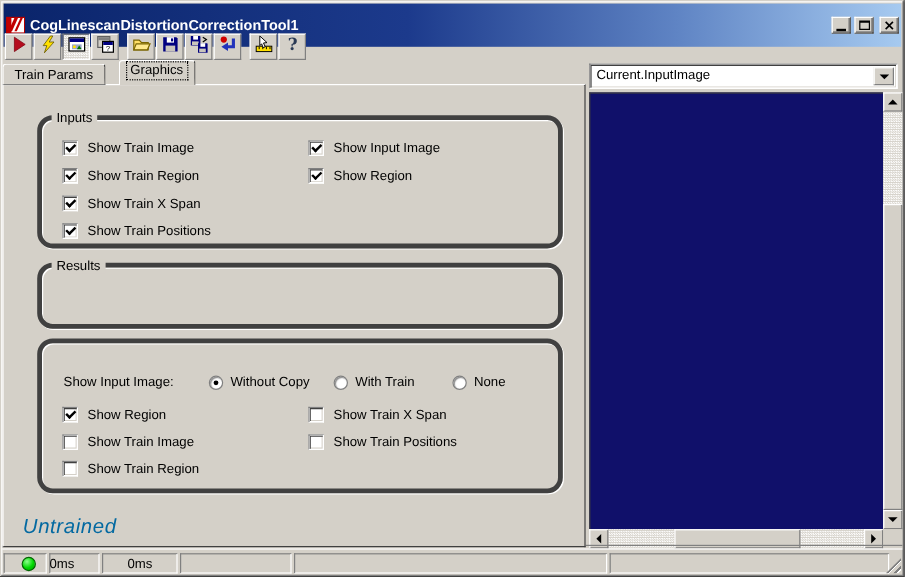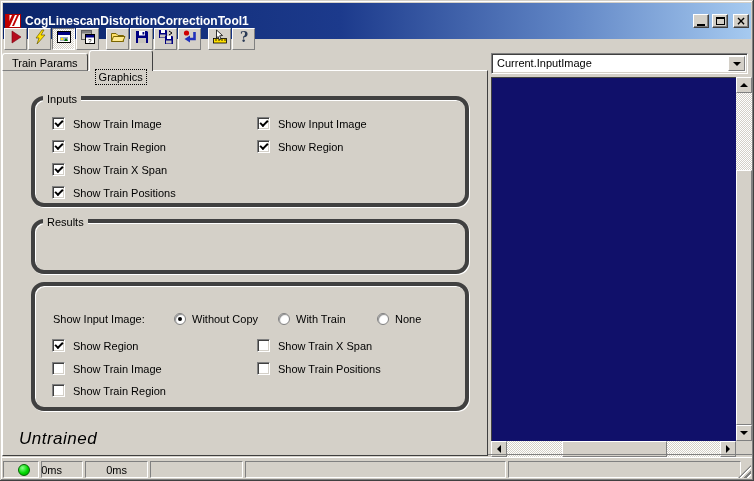--- a/index.html
+++ b/index.html
@@ -26,41 +26,41 @@
   
   .toolbar{position:absolute;left:4px;top:27px;height:23px;display:flex;align-items:center;}
   .tool-btn{width:23px;height:22px;margin-right:1px;background:#d4d0c8;border:1px solid;
     border-color:#fff #808080 #808080 #fff;display:flex;align-items:center;justify-content:center;padding:0;flex:none;}
   .tool-btn.pressed{border-color:#808080 #fff #fff #808080;
     background:repeating-conic-gradient(#fff 0 25%,#d4d0c8 0 50%) 0 0/2px 2px;}
   .tgap{width:6px;flex:none;}
   
   .tabs{position:absolute;left:2px;top:52px;height:19px;display:flex;align-items:flex-end;z-index:3;}
   .tab{height:18px;box-sizing:border-box;padding:3px 9px 0;background:#d4d0c8;
-    border:1px solid;border-color:#fff #404040 #808080 #fff;border-radius:3px 3px 0 0;margin-right:1px;position:relative;}
-  .tab.selected{height:21px;padding-top:20px;border-bottom:none;z-index:4;}
+    border:1px solid;border-color:#fff #404040 #808080 #fff;border-radius:3px 3px 0 0;margin-right:11px;position:relative;}
+  .tab.selected{height:21px;padding-top:2px;border-bottom:none;z-index:4;}
   .tab.selected .tab-label{outline:1px dotted #000;padding:1px 3px;margin:-1px -3px;}
   
   .tabpage{position:absolute;left:2px;top:70px;width:486px;height:386px;background:#d4d0c8;
     border:1px solid;border-color:#fff #404040 #404040 #fff;box-sizing:border-box;z-index:2;}
   .groupbox{position:absolute;border:4px solid #404040;border-radius:13px;
     box-shadow:inset 1px 1px 0 #fff, 1px 1px 0 #fff;}
   .gb-title{position:absolute;top:-7px;left:8px;background:#d4d0c8;padding:0 4px;line-height:12px;}
   .check-row{position:absolute;display:flex;align-items:center;gap:8px;height:13px;}
   .cb{width:13px;height:13px;box-sizing:border-box;background:#fff;border:1px solid;
     border-color:#808080 #fff #fff #808080;box-shadow:inset 1px 1px 0 #404040,inset -1px -1px 0 #d4d0c8;
     position:relative;flex:none;}
   .cb.on::after{content:"";position:absolute;left:2px;top:2px;width:6px;height:3px;
     border-left:2px solid #000;border-bottom:2px solid #000;transform:rotate(-45deg);}
   .radio-row{position:absolute;display:flex;align-items:center;gap:6px;height:13px;}
   .radio{width:12px;height:12px;box-sizing:border-box;border-radius:50%;background:#fff;
     border:1px solid #808080;box-shadow:inset 1px 1px 1px rgba(64,64,64,.6);position:relative;flex:none;}
   .radio.on::after{content:"";position:absolute;left:3px;top:3px;width:4px;height:4px;border-radius:50%;background:#000;}
   .static-label{position:absolute;white-space:nowrap;}
-  .state-label{position:absolute;left:16px;top:358px;font-style:italic;font-size:17px;color:#000000;
+  .state-label{position:absolute;left:16px;top:358px;font-style:italic;font-size:17px;color:#0369a1;
     letter-spacing:.5px;}
   
   .combo{position:absolute;left:491px;top:53px;width:257px;height:21px;box-sizing:border-box;background:#fff;
     border:1px solid;border-color:#808080 #fff #fff #808080;box-shadow:inset 1px 1px 0 #404040,inset -1px -1px 0 #d4d0c8;}
   .combo-text{position:absolute;left:5px;top:3px;white-space:nowrap;}
   .combo-btn{position:absolute;right:2px;top:2px;width:17px;height:15px;background:#d4d0c8;
     border:1px solid;border-color:#fff #808080 #808080 #fff;display:flex;align-items:center;justify-content:center;padding:0;}
   .arr-down{width:0;height:0;border:4px solid transparent;border-top:4px solid #000;margin-top:4px;}
   .arr-up{width:0;height:0;border:4px solid transparent;border-bottom:4px solid #000;margin-bottom:4px;}
   .arr-left{width:0;height:0;border:4px solid transparent;border-right:4px solid #000;margin-right:4px;}

